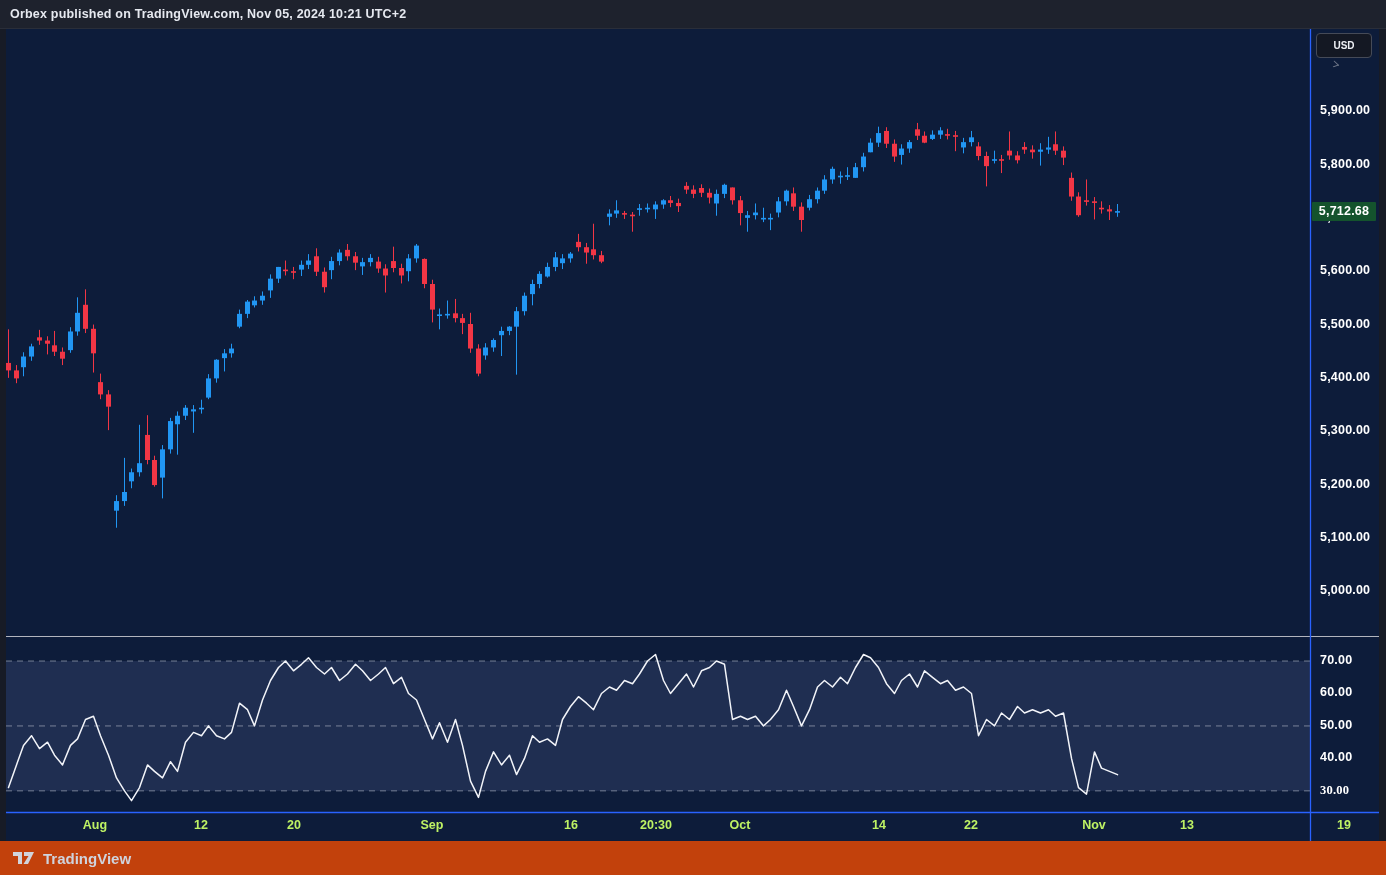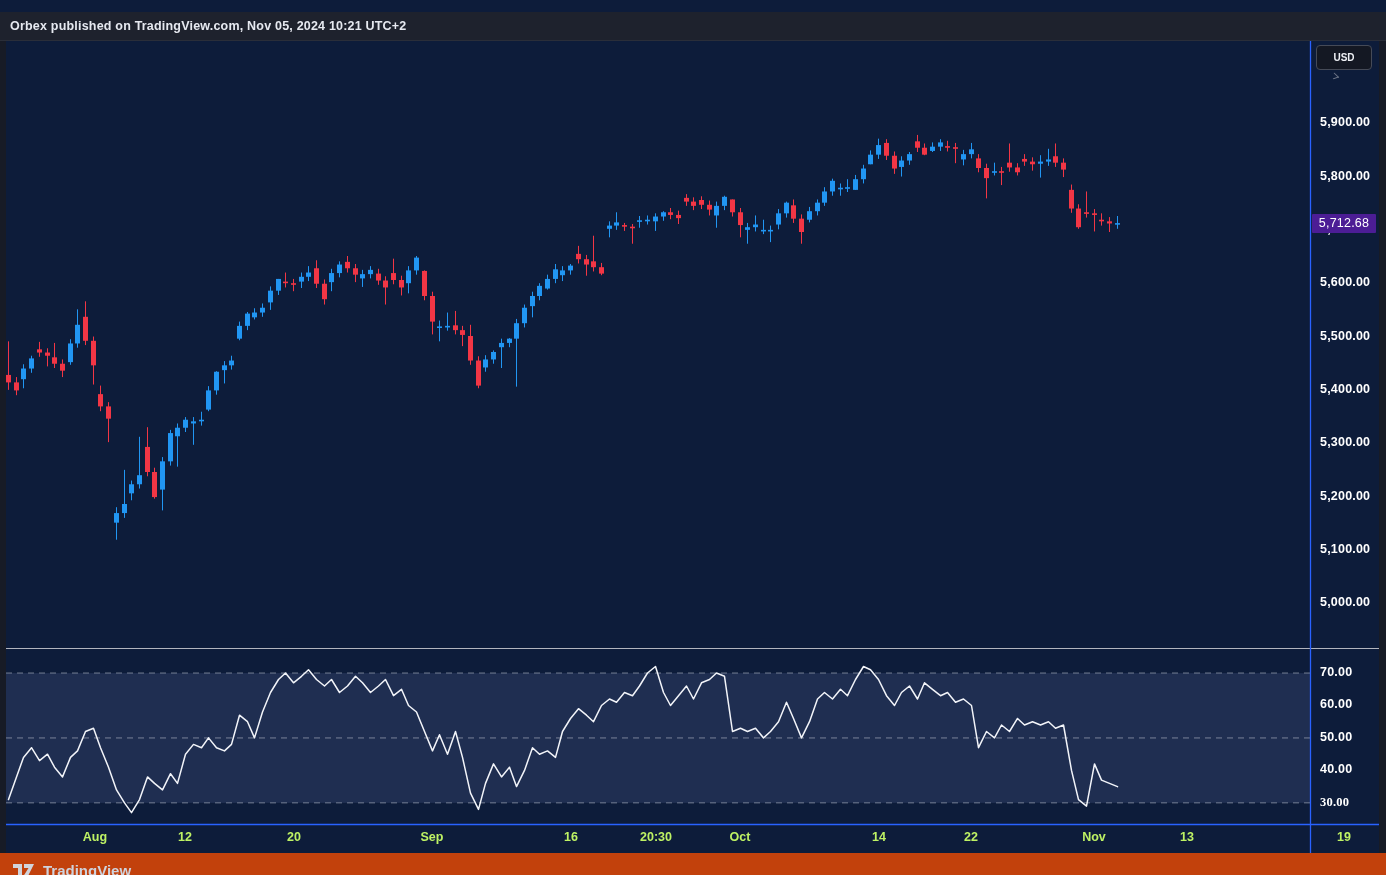--- a/index.html
+++ b/index.html
@@ -1,17 +1,17 @@
 <!DOCTYPE html>
 <html><head>
 <meta charset="utf-8">
 <style>
   html,body{margin:0;padding:0;background:#0d1c3a;width:1386px;height:875px;overflow:hidden;
     font-family:"Liberation Sans",sans-serif;-webkit-font-smoothing:antialiased;}
-  #root{position:relative;width:1386px;height:744px;background:#0d1c3a;margin-top:12px;}
+  #root{position:relative;width:1386px;height:744px;background:#0d1c3a;}
   
   #header{position:absolute;left:0;top:0;width:1386px;height:28px;background:#1e222d;
     border-bottom:1px solid #2a2e39;display:flex;align-items:center;z-index:30;}
   #header .title{color:#e6e9f0;font-size:12.5px;font-weight:bold;margin-left:10px;letter-spacing:.2px;}
   
   #footer{position:absolute;left:0;top:841px;width:1386px;height:34px;background:#c2410c;
     display:flex;align-items:center;z-index:30;}
   #footer .brand{color:#cfd3dd;font-size:15px;font-weight:bold;margin-left:8px;}
   #footer .logo{margin-left:13px;width:22px;height:16px;position:relative;}
   
@@ -22,22 +22,22 @@
   #edge-right{left:1379px;width:7px;}
   
   #price-axis{position:absolute;left:1311px;top:28px;width:68px;height:784px;z-index:10;}
   .axis-label{position:absolute;left:9px;color:#ffffff;font-size:12.5px;font-weight:600;
     white-space:nowrap;letter-spacing:.2px;}
   #usd-button{position:absolute;left:5px;top:5px;width:54px;height:23px;background:#141823;
     border:1px solid #454a57;border-radius:4px;color:#eef0f5;font-size:10px;font-weight:bold;
     display:flex;align-items:center;justify-content:center;cursor:pointer;z-index:12;}
   #axis-adjust{position:absolute;left:20px;top:33px;width:5px;height:5px;
     border-right:1.5px solid #8d93a0;border-bottom:1.5px solid #8d93a0;transform:rotate(-20deg) skewX(25deg);opacity:.75;}
-  #last-badge{position:absolute;left:1px;top:174px;width:64px;height:19px;background:#4c1d95;
-    color:#ffffff;font-size:12.5px;font-weight:normal;display:flex;align-items:center;justify-content:center;
+  #last-badge{position:absolute;left:1px;top:174px;width:64px;height:19px;background:#14532d;
+    color:#ffffff;font-size:12.5px;font-weight:bold;display:flex;align-items:center;justify-content:center;
     border-radius:1px;z-index:11;letter-spacing:.2px;}
   
   #time-axis{position:absolute;left:0;top:812px;width:1386px;height:29px;z-index:9;}
   .time-label{position:absolute;top:6px;transform:translateX(-50%);color:#bef264;font-size:12.5px;
     font-weight:600;white-space:nowrap;}
   .time-label.major{font-weight:bold;}
 </style>
 </head>
 <body>
 
@@ -371,21 +371,21 @@
       <div class="axis-label" style="top: 555.2px;">5,000.00</div>
       <div class="axis-label" style="top: 625.022px;">70.00</div>
       <div class="axis-label" style="top: 657.485px;">60.00</div>
       <div class="axis-label" style="top: 689.948px;">50.00</div>
       <div class="axis-label" style="top: 722.41px;">40.00</div>
       <div class="axis-label" style="top: 754.873px; font-family: Liberation Serif, serif;">30.00</div>
     </div>
 
   <div id="time-axis">
       <div class="time-label major" style="left: 95px;">Aug</div>
-      <div class="time-label" style="left: 185px; text-align: center;">12</div>
+      <div class="time-label" style="left: 201px; text-align: center;">12</div>
       <div class="time-label" style="left: 294px;">20</div>
       <div class="time-label major" style="left: 432px;">Sep</div>
       <div class="time-label" style="left: 571px;">16</div>
       <div class="time-label" style="left: 656px;">20:30</div>
       <div class="time-label major" style="left: 740px;">Oct</div>
       <div class="time-label" style="left: 879px;">14</div>
       <div class="time-label" style="left: 971px;">22</div>
       <div class="time-label major" style="left: 1094px;">Nov</div>
       <div class="time-label" style="left: 1187px;">13</div>
       <div class="time-label" style="left: 1344px;">19</div>

